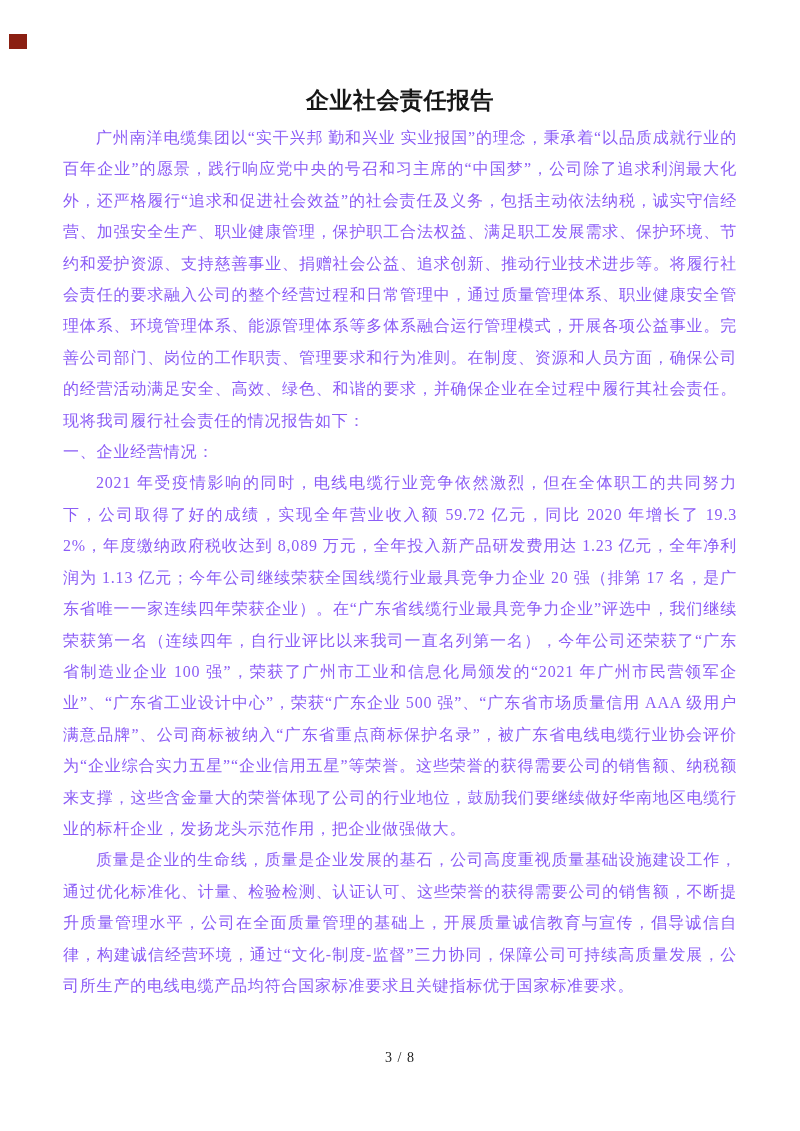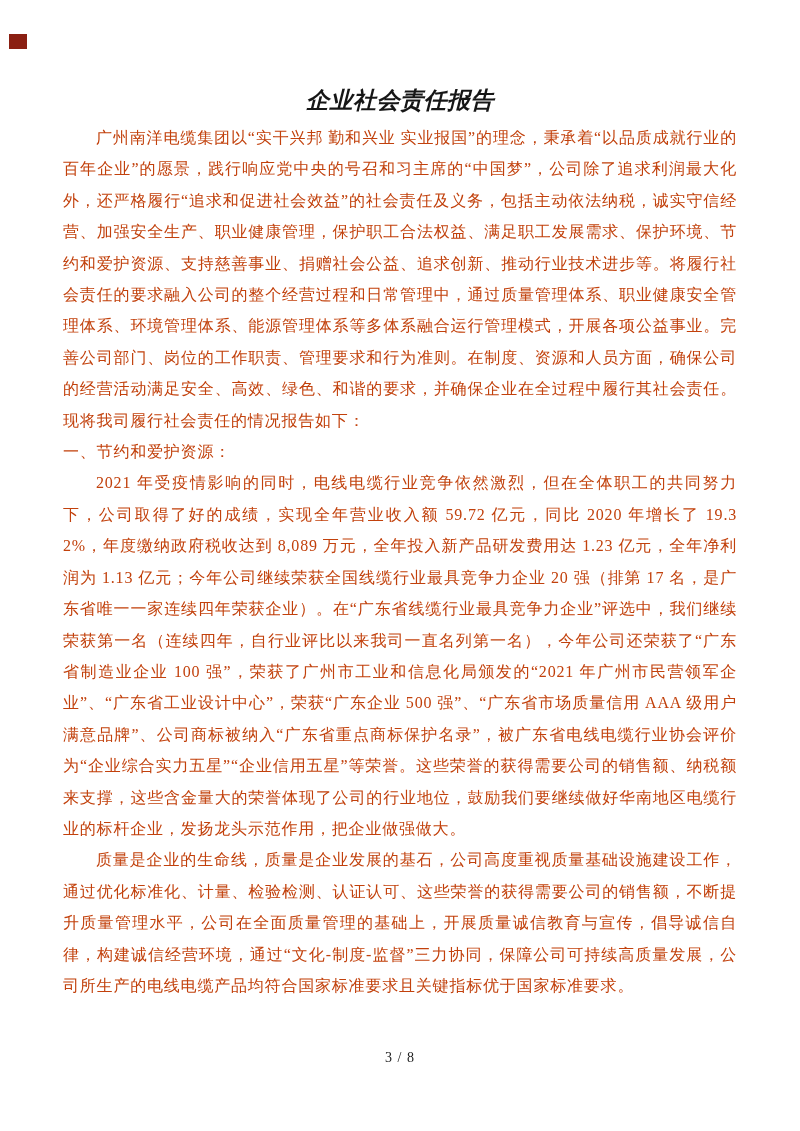--- a/index.html
+++ b/index.html
@@ -34,27 +34,26 @@
     width: 674px;
   }
   .doc-title {
     margin: 84px 0 5px 0;
     font-size: 23px;
     line-height: 33px;
     font-weight: bold;
     text-align: center;
     color: #161616;
     letter-spacing: 0.5px;
-    font-style: italic;
   }
   .para, .heading {
     margin: 0;
     font-size: 16px;
     line-height: 31.4px;
-    color: #c2410c;
+    color: #8b5cf6;
     text-align: justify;
     text-justify: inter-character;
     letter-spacing: 0.8px;
     word-break: break-all;
   }
   .para {
     text-indent: 33px;
   }
   .footer {
     position: absolute;
@@ -73,21 +72,21 @@
 
 <div class="page">
 
   <div class="stamp" style="background: rgb(138, 31, 18);"></div>
 
   <div class="content">
     <h1 class="doc-title">企业社会责任报告</h1>
 
     <p class="para">广州南洋电缆集团以“实干兴邦 勤和兴业 实业报国”的理念，秉承着“以品质成就行业的百年企业”的愿景，践行响应党中央的号召和习主席的“中国梦”，公司除了追求利润最大化外，还严格履行“追求和促进社会效益”的社会责任及义务，包括主动依法纳税，诚实守信经营、加强安全生产、职业健康管理，保护职工合法权益、满足职工发展需求、保护环境、节约和爱护资源、支持慈善事业、捐赠社会公益、追求创新、推动行业技术进步等。将履行社会责任的要求融入公司的整个经营过程和日常管理中，通过质量管理体系、职业健康安全管理体系、环境管理体系、能源管理体系等多体系融合运行管理模式，开展各项公益事业。完善公司部门、岗位的工作职责、管理要求和行为准则。在制度、资源和人员方面，确保公司的经营活动满足安全、高效、绿色、和谐的要求，并确保企业在全过程中履行其社会责任。现将我司履行社会责任的情况报告如下：</p>
 
-    <p class="heading">一、节约和爱护资源：</p>
+    <p class="heading">一、企业经营情况：</p>
 
     <p class="para">2021 年受疫情影响的同时，电线电缆行业竞争依然激烈，但在全体职工的共同努力下，公司取得了好的成绩，实现全年营业收入额 59.72 亿元，同比 2020 年增长了 19.32%，年度缴纳政府税收达到 8,089 万元，全年投入新产品研发费用达 1.23 亿元，全年净利润为 1.13 亿元；今年公司继续荣获全国线缆行业最具竞争力企业 20 强（排第 17 名，是广东省唯一一家连续四年荣获企业）。在“广东省线缆行业最具竞争力企业”评选中，我们继续荣获第一名（连续四年，自行业评比以来我司一直名列第一名），今年公司还荣获了“广东省制造业企业 100 强”，荣获了广州市工业和信息化局颁发的“2021 年广州市民营领军企业”、“广东省工业设计中心”，荣获“广东企业 500 强”、“广东省市场质量信用 AAA 级用户满意品牌”、公司商标被纳入“广东省重点商标保护名录”，被广东省电线电缆行业协会评价为“企业综合实力五星”“企业信用五星”等荣誉。这些荣誉的获得需要公司的销售额、纳税额来支撑，这些含金量大的荣誉体现了公司的行业地位，鼓励我们要继续做好华南地区电缆行业的标杆企业，发扬龙头示范作用，把企业做强做大。</p>
 
 
     <p class="para">质量是企业的生命线，质量是企业发展的基石，公司高度重视质量基础设施建设工作，通过优化标准化、计量、检验检测、认证认可、这些荣誉的获得需要公司的销售额，不断提升质量管理水平，公司在全面质量管理的基础上，开展质量诚信教育与宣传，倡导诚信自律，构建诚信经营环境，通过“文化-制度-监督”三力协同，保障公司可持续高质量发展，公司所生产的电线电缆产品均符合国家标准要求且关键指标优于国家标准要求。</p>
   </div>
 
   <div class="footer">3 / 8</div>
 
 </div>

